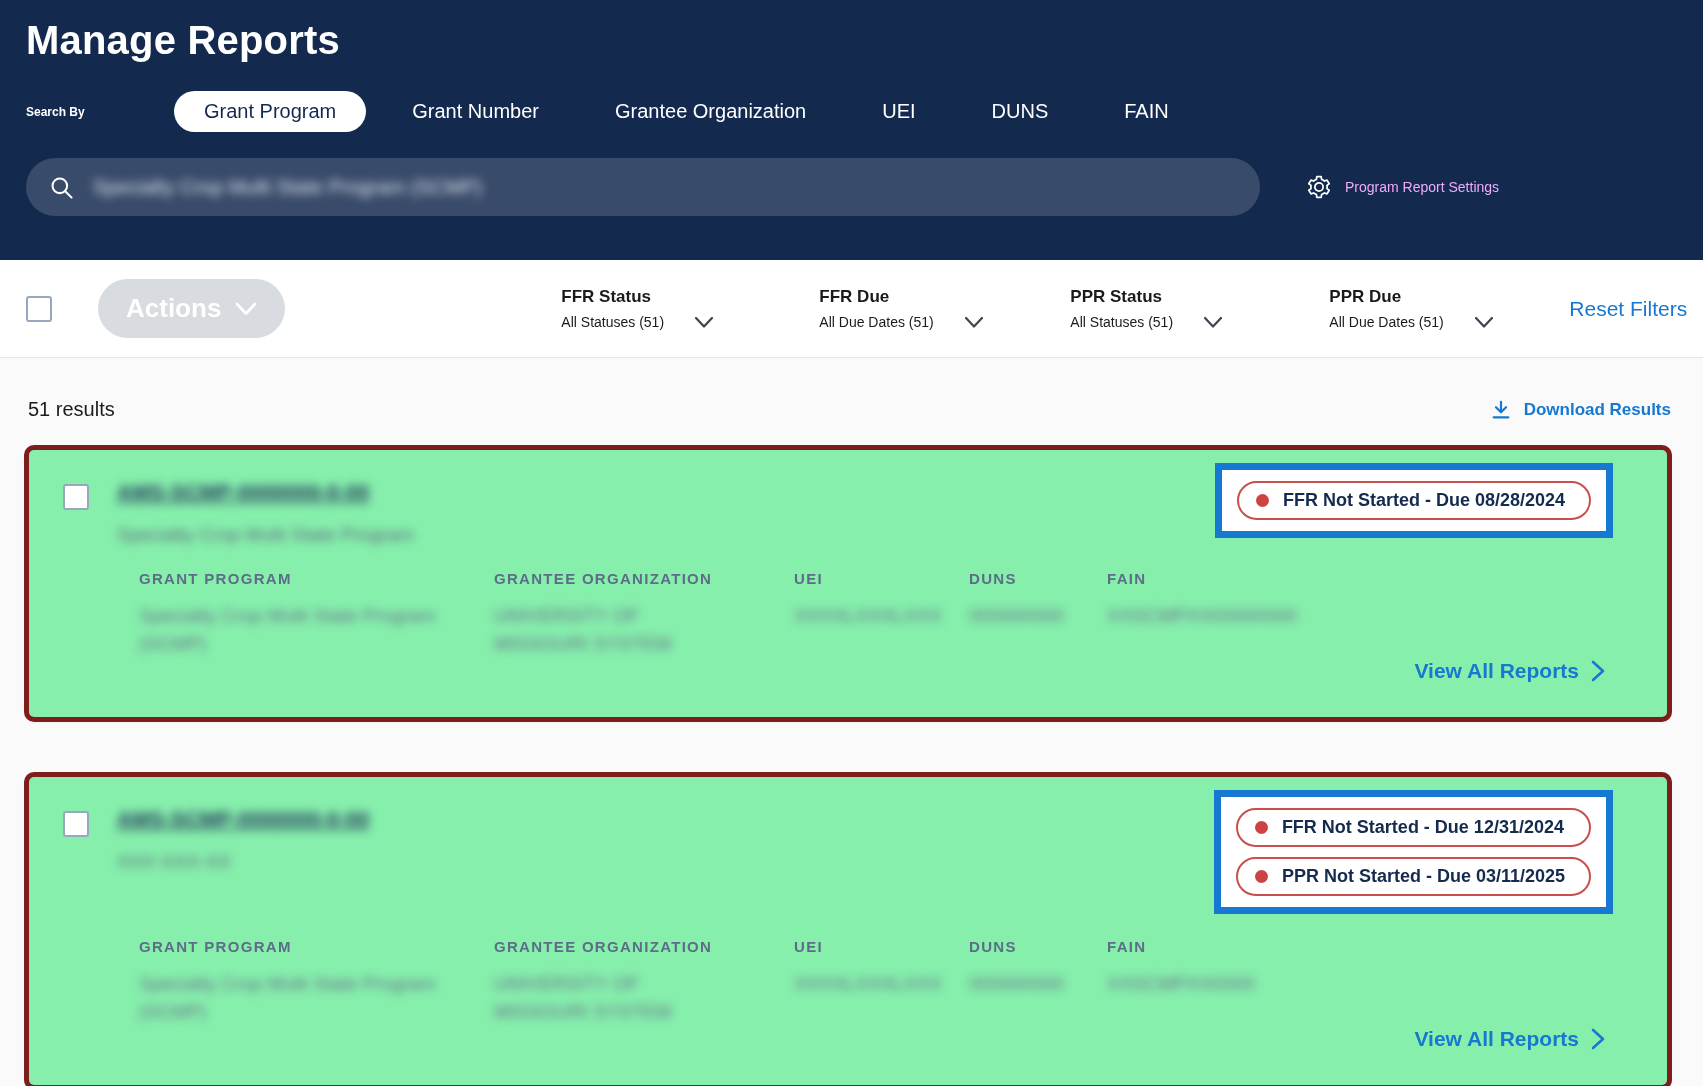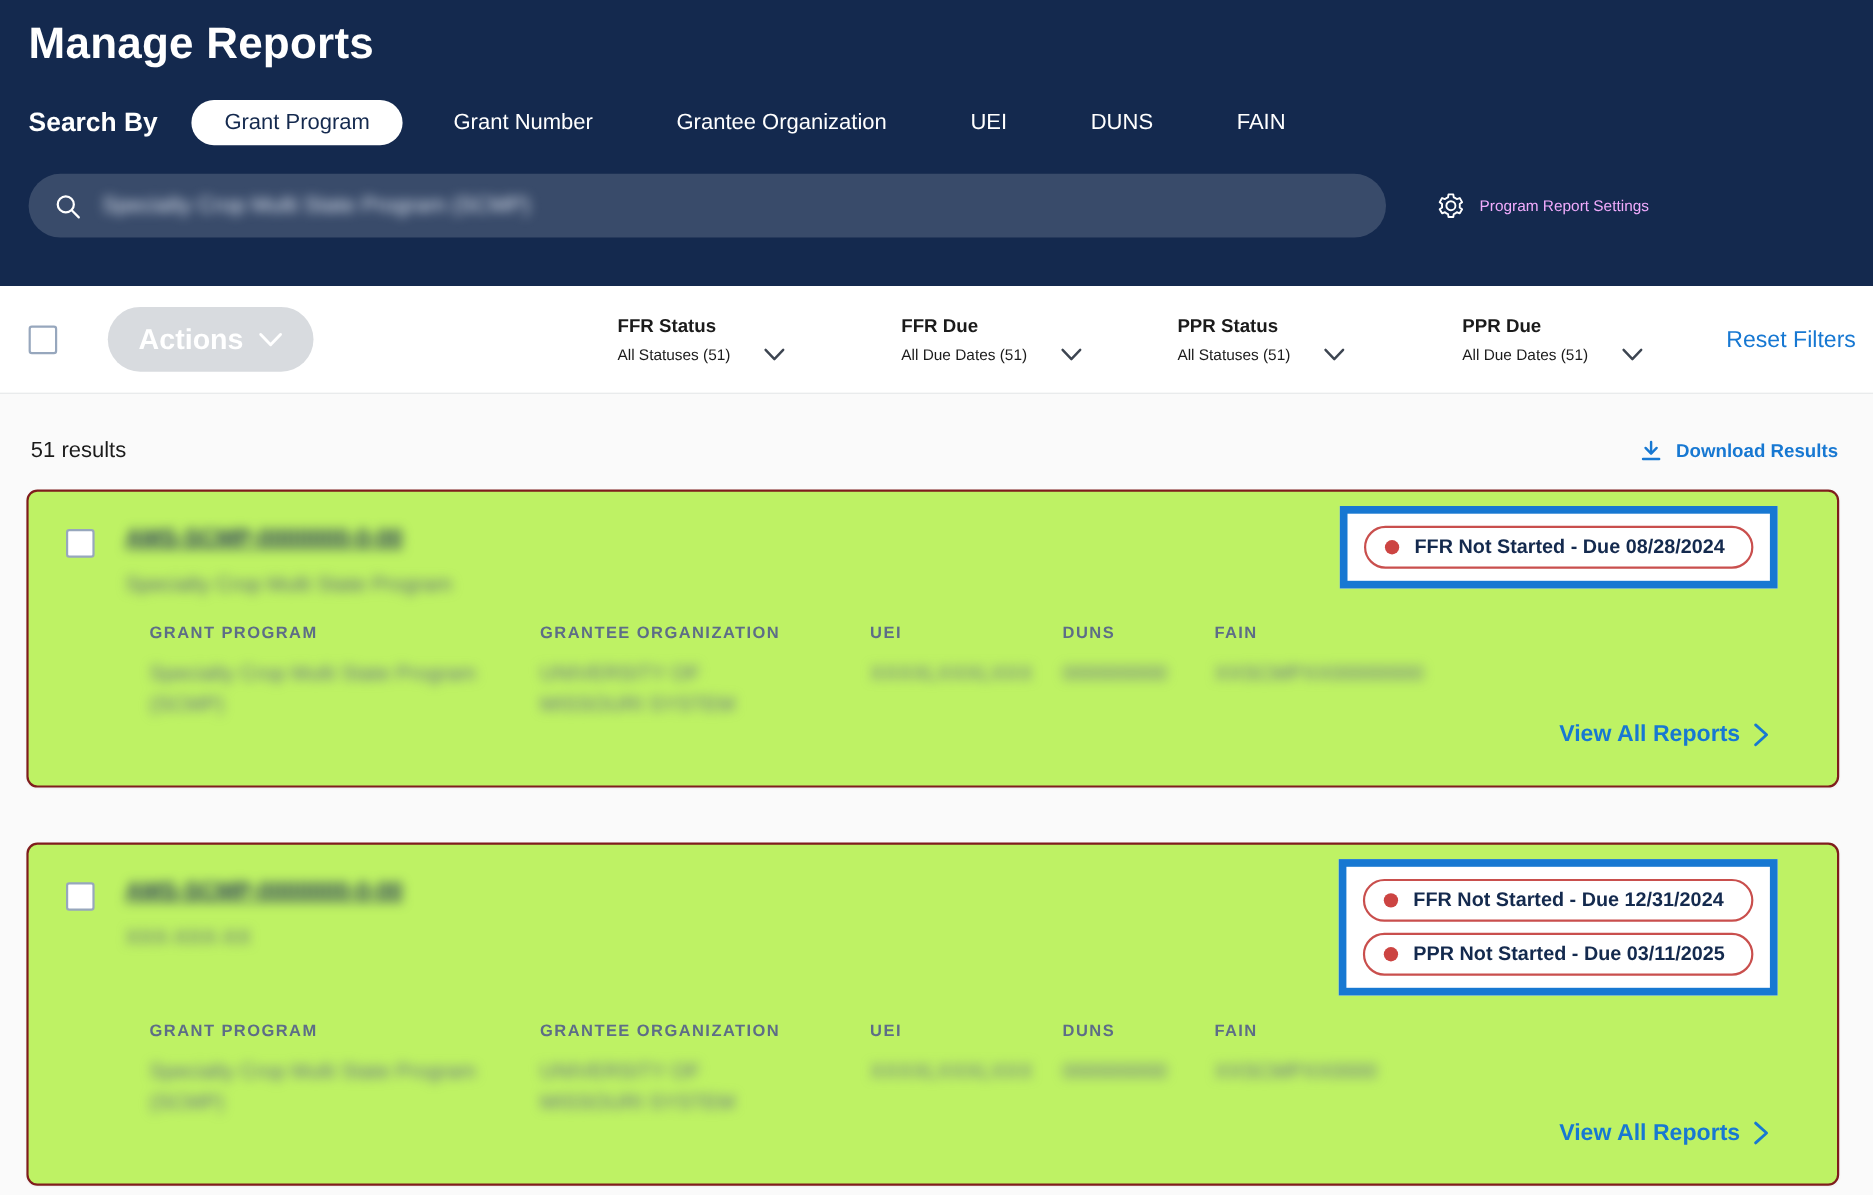--- a/index.html
+++ b/index.html
@@ -9,21 +9,21 @@
     font-family: "Liberation Sans", sans-serif;
     color: #1b1b1b;
     overflow: hidden;
   }
   .redacted { filter: blur(5px); user-select: none; }
 
   
   .header { background: #14294E; padding: 18px 26px 44px 26px; }
   .page-title { color: #fff; font-size: 40px; font-weight: bold; letter-spacing: .2px; }
   .search-by-row { display: flex; align-items: center; margin-top: 28px; }
-  .search-by-label { color: #fff; font-size: 24px; font-weight: bold; width: 148px; }
+  .search-by-label { color: #fff; font-size: 12px; font-weight: bold; width: 148px; }
   .tabs { display: flex; align-items: center; }
   .tab { color: #fff; font-size: 20px; padding: 9px 38px; border-radius: 999px; cursor: pointer; white-space: nowrap; }
   .tab.active { background: #fff; color: #14294E; padding: 9px 30px; margin-right: 8px; }
   .search-row { display: flex; align-items: center; margin-top: 26px; }
   .search-input {
     width: 1234px; height: 58px; border-radius: 29px;
     background: rgba(255,255,255,.16);
     display: flex; align-items: center; padding: 0 22px; gap: 18px;
   }
   .search-value { color: #dfe6f2; font-size: 20px; }
@@ -52,21 +52,21 @@
   .filter-value-row { display: flex; align-items: center; gap: 30px; margin-top: 7px; cursor: pointer; }
   .filter-value { font-size: 14px; color: #1b1b1b; white-space: nowrap; }
   .reset-link { margin-left: auto; color: #1778D2; font-size: 21px; cursor: pointer; white-space: nowrap; }
 
   
   .results-head { display: flex; align-items: center; justify-content: space-between; padding: 40px 32px 24px 28px; }
   .results-count { font-size: 20px; }
   .download-link { display: flex; align-items: center; gap: 12px; color: #1778D2; font-size: 17px; font-weight: bold; cursor: pointer; justify-content: space-between; }
 
   .card {
-    background: #bef264; border: 2px solid #7f1d1d; border-radius: 10px;
+    background: #86efac; border: 5px solid #7f1d1d; border-radius: 10px;
     box-shadow: 0 1px 2px rgba(0,0,0,.04);
     margin: 0 31px 50px 24px; padding: 30px 34px 34px 34px; position: relative;
   }
   .card-top { display: flex; align-items: flex-start; }
   .card-titles { margin-left: 28px; }
   .grant-number { color: #24365c; font-size: 21px; font-weight: bold; text-decoration: underline; cursor: pointer; display: inline-block; }
   .card-subtitle { color: #5e6a7e; font-size: 19px; margin-top: 20px; }
   .highlight-box {
     margin-left: auto; margin-top: -17px; margin-right: 20px;
     border: 7px solid #1778D2; background: #fff;

